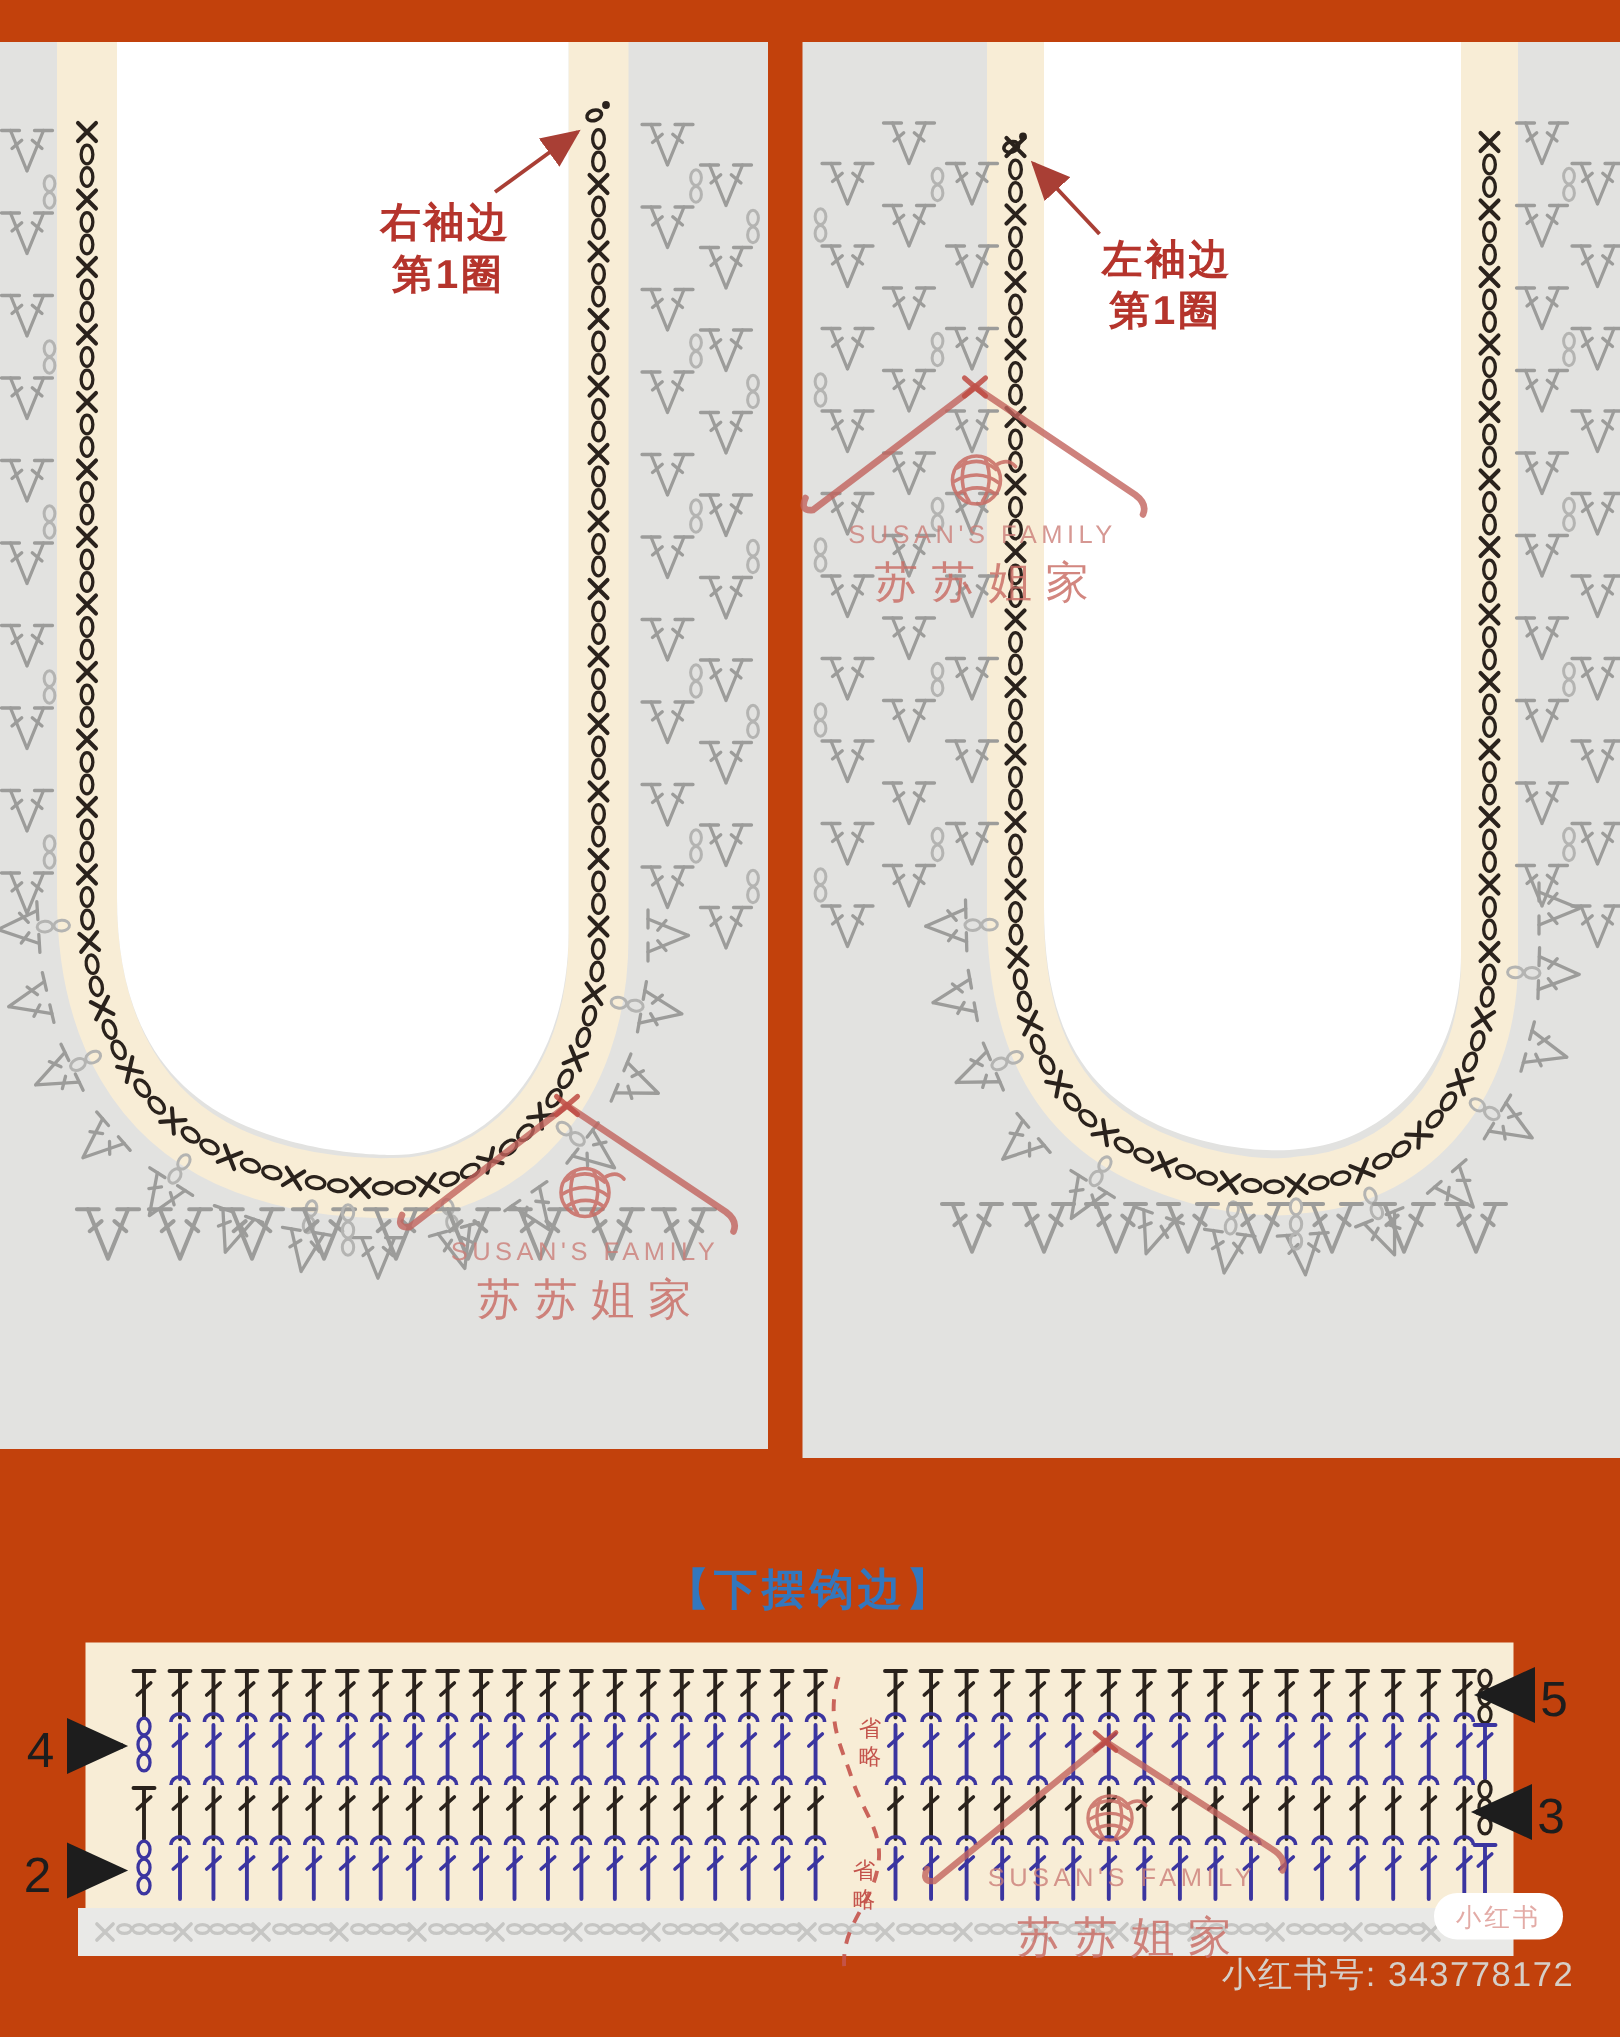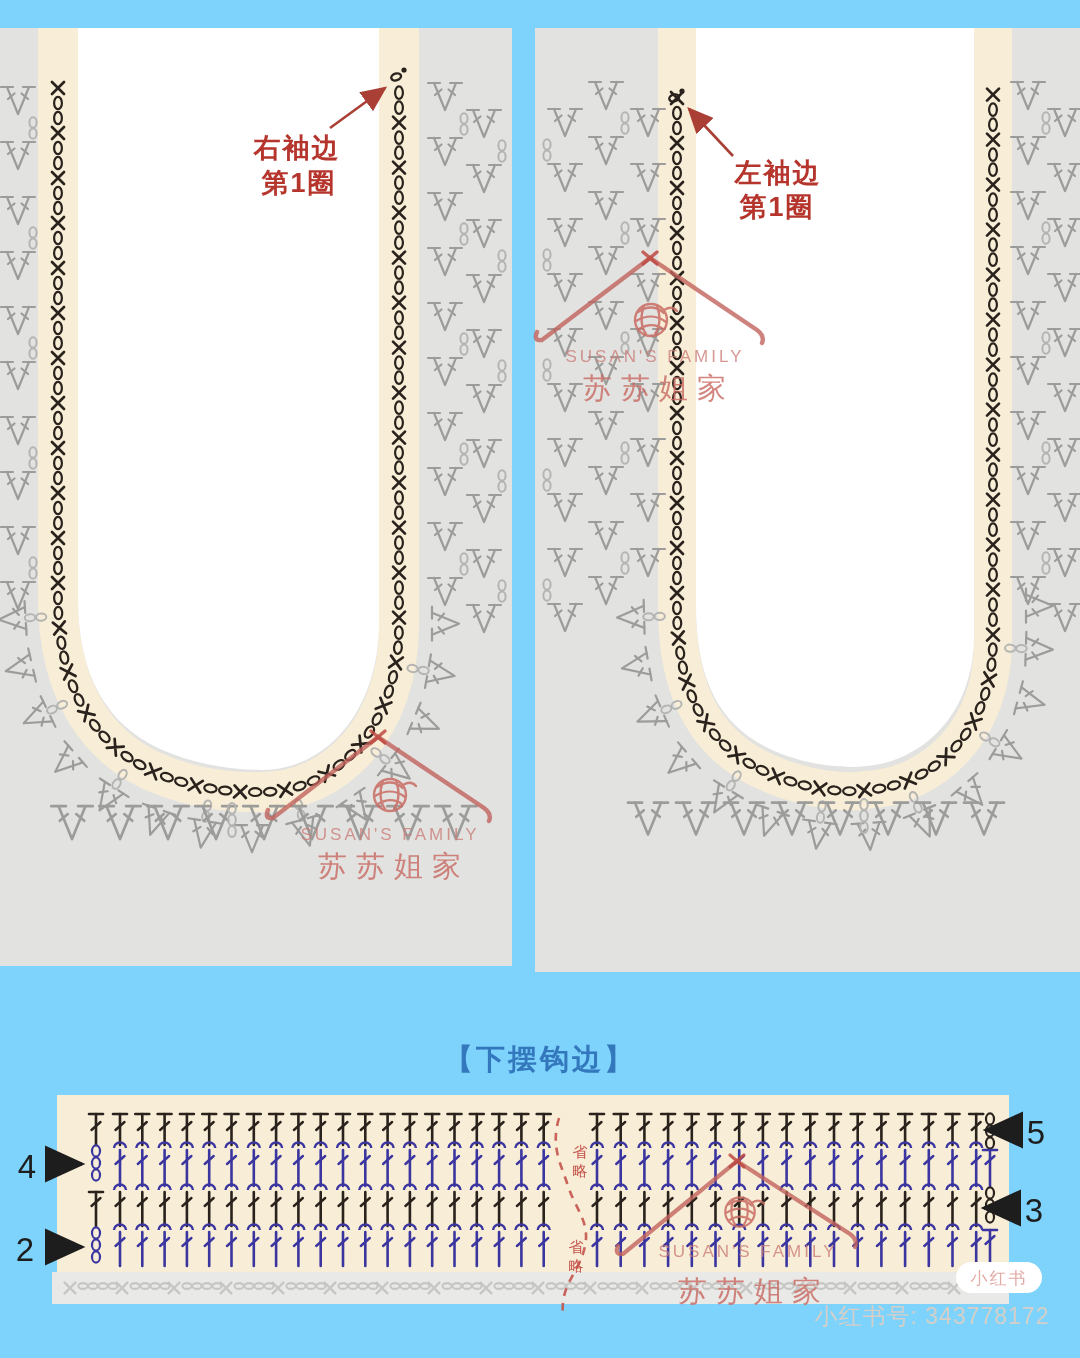--- a/index.html
+++ b/index.html
@@ -1,16 +1,16 @@
 <!DOCTYPE html>
 <html><head>
 <meta charset="utf-8">
 <style>
   html,body{margin:0;padding:0;background:#ffffff;}
-  .page{position:relative;width:1080px;height:1358px;background:#7dd3fc;overflow:hidden;
+  .page{position:relative;width:1080px;height:1358px;background:#c2410c;overflow:hidden;
         font-family:"Liberation Sans","DejaVu Sans",sans-serif;}
   svg{position:absolute;left:0;top:0;}
   text{user-select:none;}
   .ann{font-size:27px;letter-spacing:2px;font-weight:bold;}
   .wm-en{font-size:17px;letter-spacing:3px;opacity:.78;}
   .wm-cn{font-size:29px;letter-spacing:9px;opacity:.82;font-family:"Liberation Serif","DejaVu Serif",serif;}
   .title{font-size:29px;font-weight:bold;letter-spacing:3px;}
   .rowlab{font-size:33px;}
   .omit{font-size:15px;}
   .badge-t{font-size:17px;letter-spacing:2px;}

